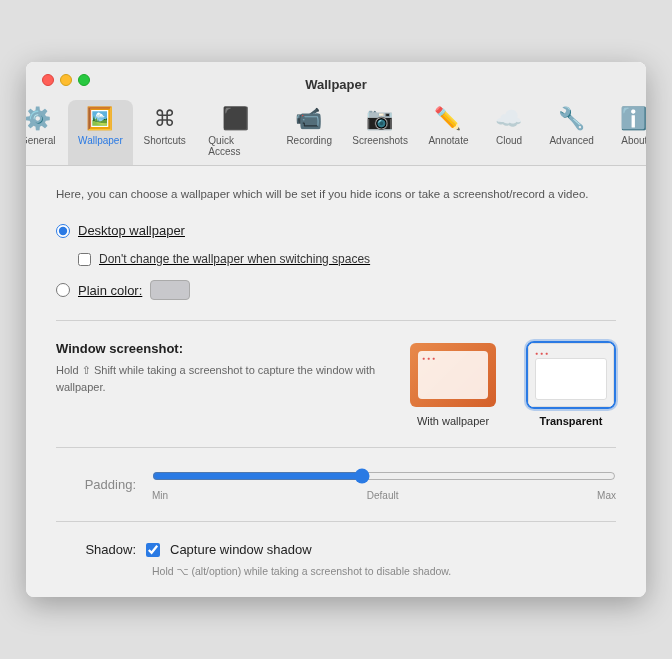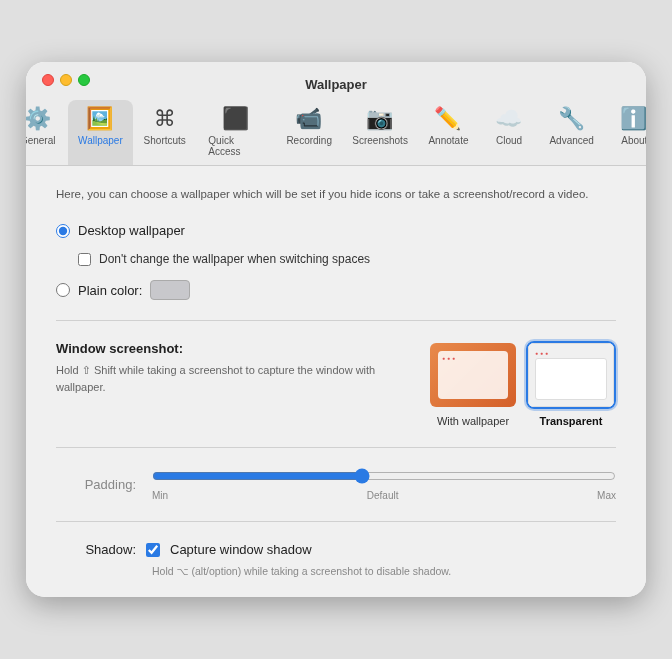--- a/index.html
+++ b/index.html
@@ -7,21 +7,21 @@
       background: #e0e0e0;
       display: flex;
       justify-content: center;
       align-items: center;
       min-height: 100vh;
       font-family: -apple-system, BlinkMacSystemFont, 'Helvetica Neue', Arial, sans-serif;
     }
     .window {
       width: 620px;
       background: #f5f5f5;
-      border-radius: 19px;
+      border-radius: 8px;
       box-shadow: 0 8px 30px rgba(0,0,0,0.3), 0 1px 0 rgba(255,255,255,0.6) inset;
       overflow: hidden;
     }
     .titlebar {
       background: #ececec;
       border-bottom: 1px solid #ccc;
       padding: 12px 16px 0;
       display: flex;
       flex-direction: column;
       align-items: center;
@@ -84,20 +84,21 @@
     .description {
       font-size: 11.5px;
       color: #555;
       margin-bottom: 20px;
       line-height: 1.5;
     }
     .radio-group {
       display: flex;
       flex-direction: column;
       gap: 14px;
+      text-decoration: underline;
     }
     .radio-row {
       display: flex;
       align-items: center;
       gap: 8px;
     }
     .radio-input {
       width: 14px;
       height: 14px;
       accent-color: #2a7ae4;
@@ -175,21 +176,21 @@
       color: #222;
       margin-bottom: 6px;
     }
     .ws-desc {
       font-size: 11px;
       color: #666;
       line-height: 1.5;
     }
     .ws-right {
       display: flex;
-      gap: 8px;
+      gap: 28px;
       align-items: flex-end;
     }
     .ws-option {
       display: flex;
       flex-direction: column;
       align-items: center;
       gap: 6px;
     }
     .ws-thumb {
       width: 90px;

